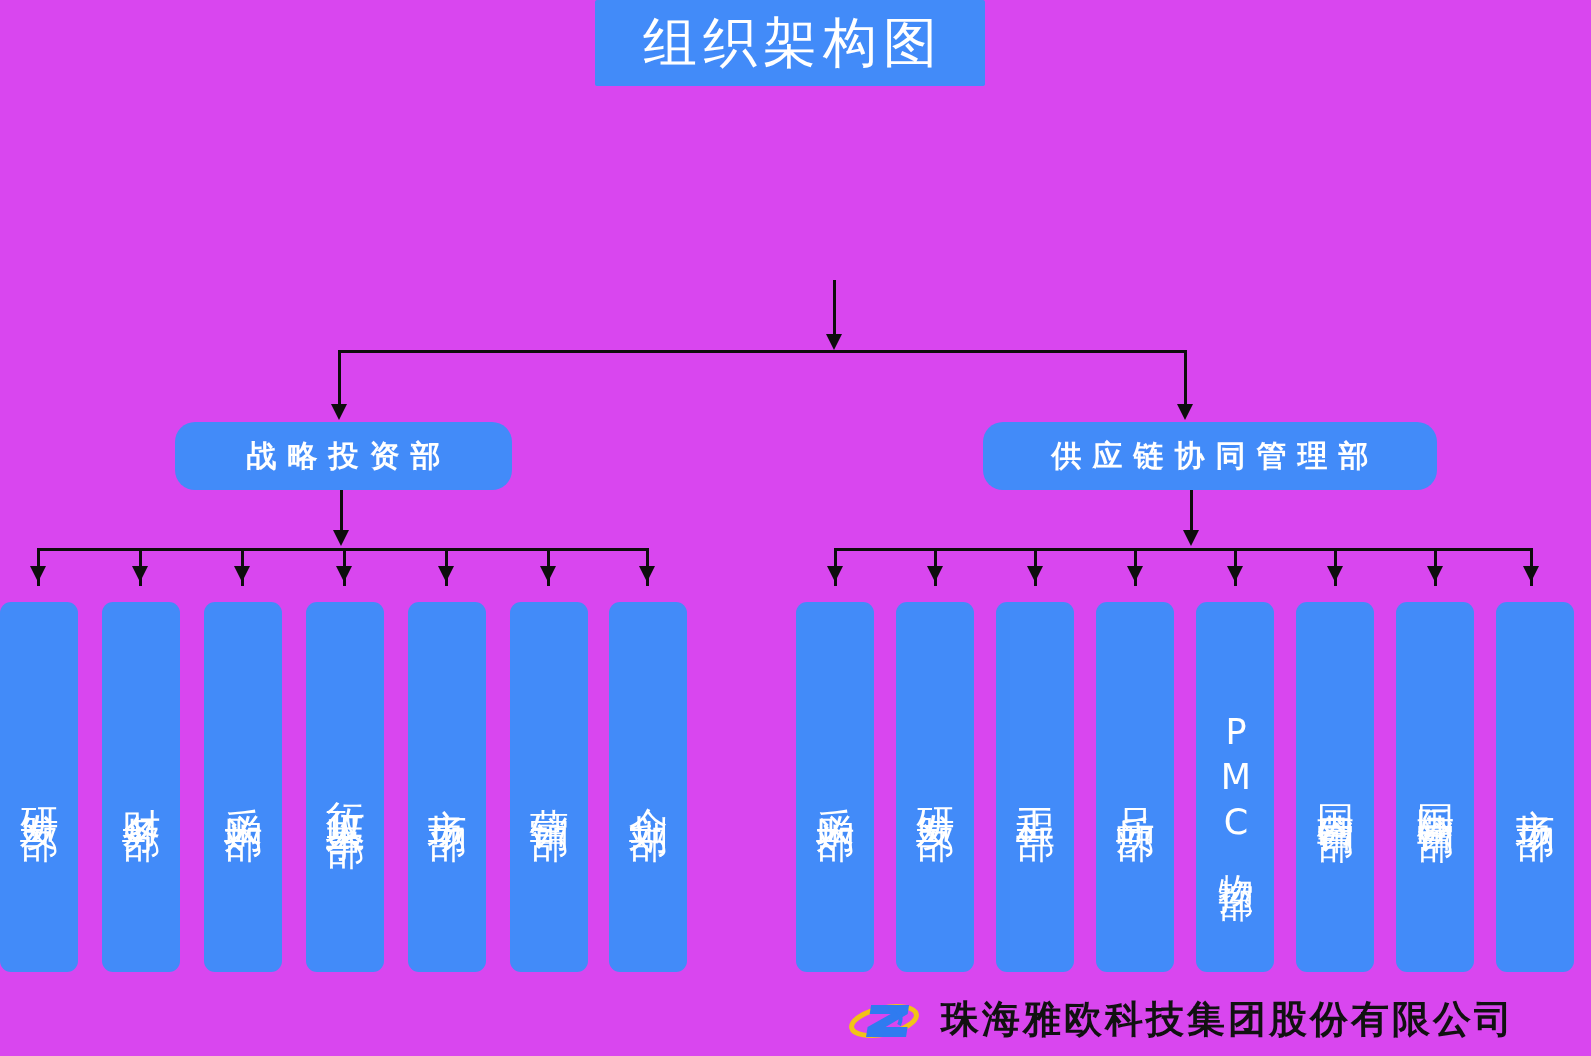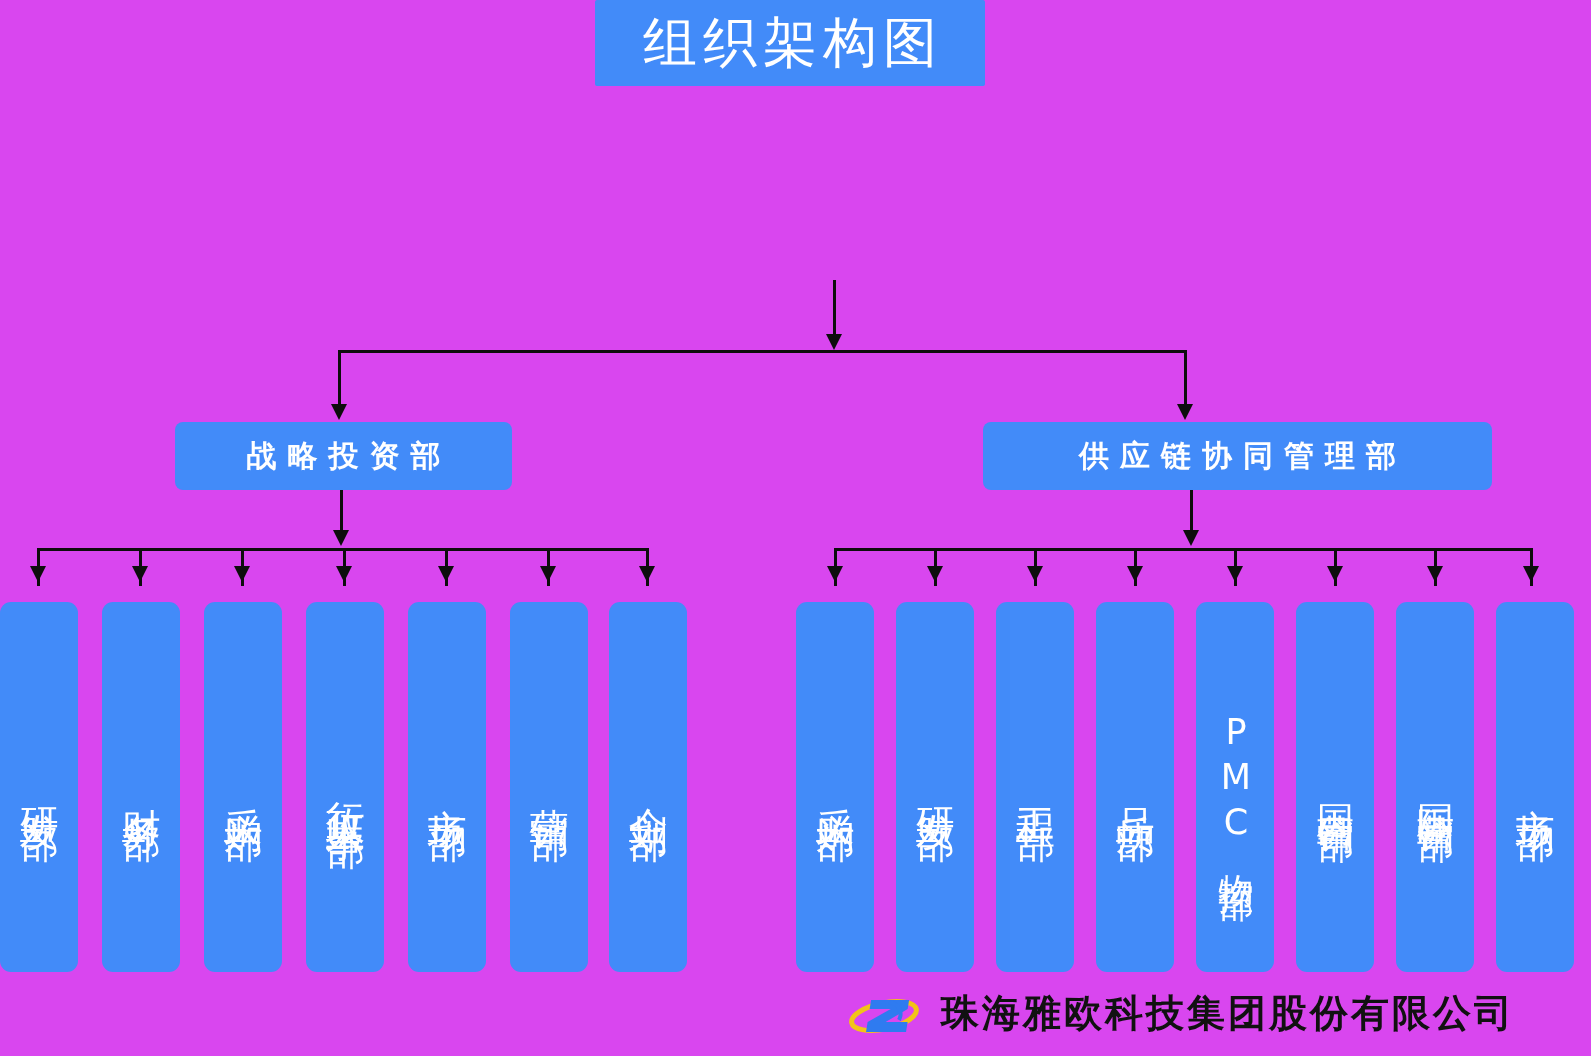--- a/index.html
+++ b/index.html
@@ -50,26 +50,26 @@
     height: 113px;
     border-radius: 12px;
     font-size: 52px;
     letter-spacing: 4px;
     text-indent: 4px;
   }
 
   .dept-box {
     top: 422px;
     height: 68px;
-    border-radius: 8px;
+    border-radius: 20px;
     font-size: 30px;
     font-weight: bold;
   }
   .dept-left  { left: 175px;  width: 337px; letter-spacing: 11px; text-indent: 11px; }
-  .dept-right { left: 983px;  width: 509px; letter-spacing: 11px; text-indent: 11px; }
+  .dept-right { left: 983px;  width: 454px; letter-spacing: 11px; text-indent: 11px; }
 
   .leaf-box {
     top: 602px;
     height: 370px;
     width: 78px;
     border-radius: 11px;
     align-items: center;
     justify-content: center;
     padding: 6px 0;
   }
@@ -100,20 +100,21 @@
   }
 
   
   #footer {
     position: absolute;
     left: 845px;
     top: 988px;
     width: 735px;
     height: 62px;
     display: flex;
+    align-items: center;
     gap: 18px;
   }
   #footer-logo {
     width: 78px;
     height: 52px;
     flex: 0 0 auto;
   }
   #footer-name {
     font-family: "DejaVu Sans", "Liberation Sans", sans-serif;
     font-size: 38px;

